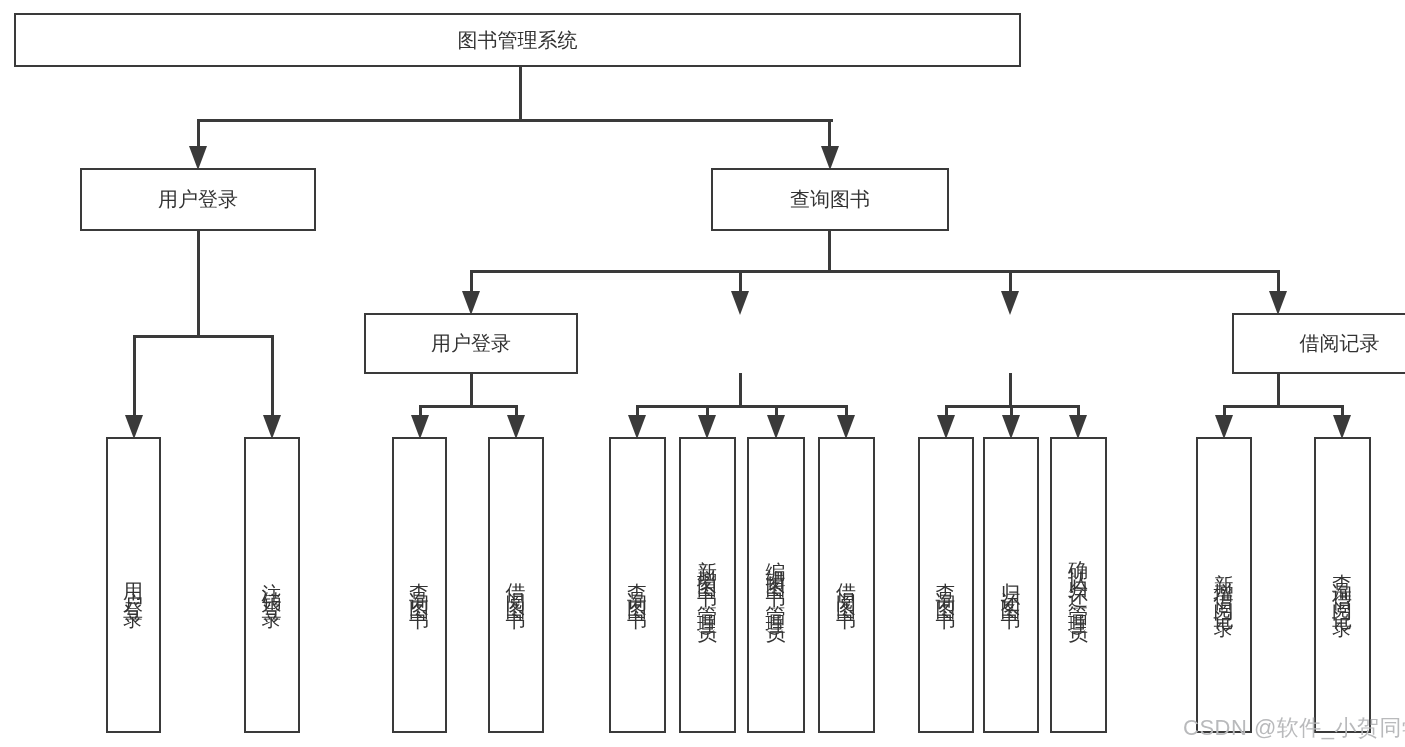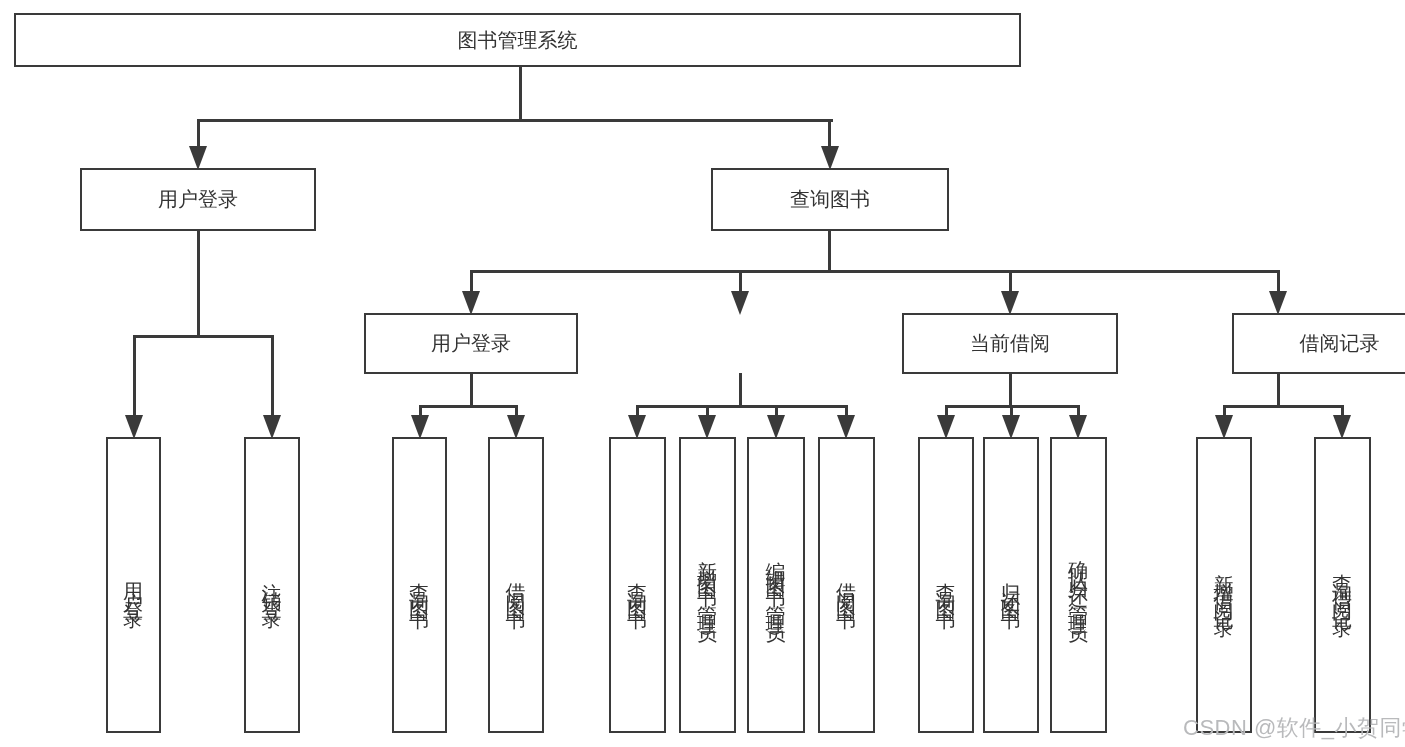--- a/index.html
+++ b/index.html
@@ -108,23 +108,20 @@
   <div class="vline" style="left:828px;top:231px;height:42px"></div>
   <div class="hline" style="left:469.5px;top:270px;width:810px"></div>
   <div class="arrow" style="left:469.5px;top:270px;height:21px"></div>
   <div class="arrow" style="left:738.5px;top:270px;height:21px"></div>
   <div class="arrow" style="left:1008.5px;top:270px;height:21px"></div>
   <div class="arrow" style="left:1276.5px;top:270px;height:21px"></div>
 
   <div class="box h" style="left:364px;top:313px;width:214px;height:61px">
     <span>用户登录</span>
   </div>
-  <div class="box h" style="left:902px;top:313px;width:216px;height:61px">
-    <span>当前借阅</span>
-  </div>
   <div class="box h" style="left:1232px;top:313px;width:215px;height:61px">
     <span>借阅记录</span>
   </div>
 
   <div class="vline" style="left:469.5px;top:373px;height:35px"></div>
   <div class="hline" style="left:418.5px;top:405px;width:99px"></div>
   <div class="arrow" style="left:418.5px;top:405px;height:10px"></div>
   <div class="arrow" style="left:514.5px;top:405px;height:10px"></div>
 
   <div class="vline" style="left:738.5px;top:373px;height:35px"></div>

